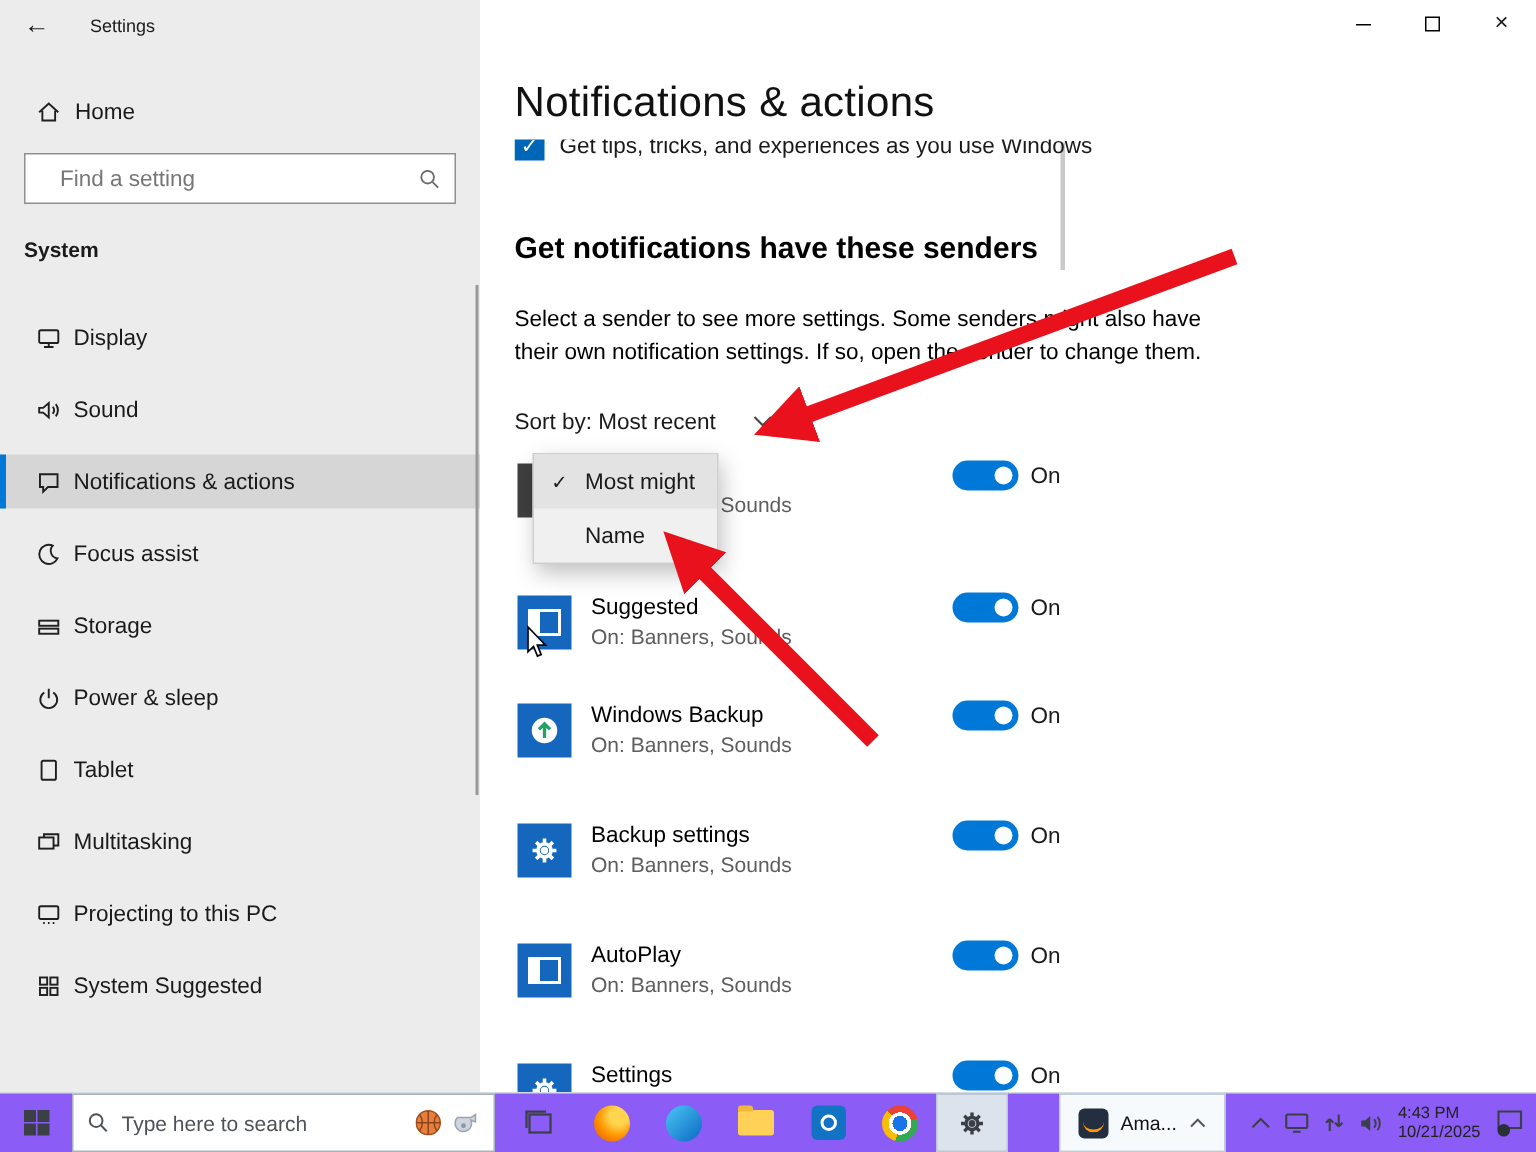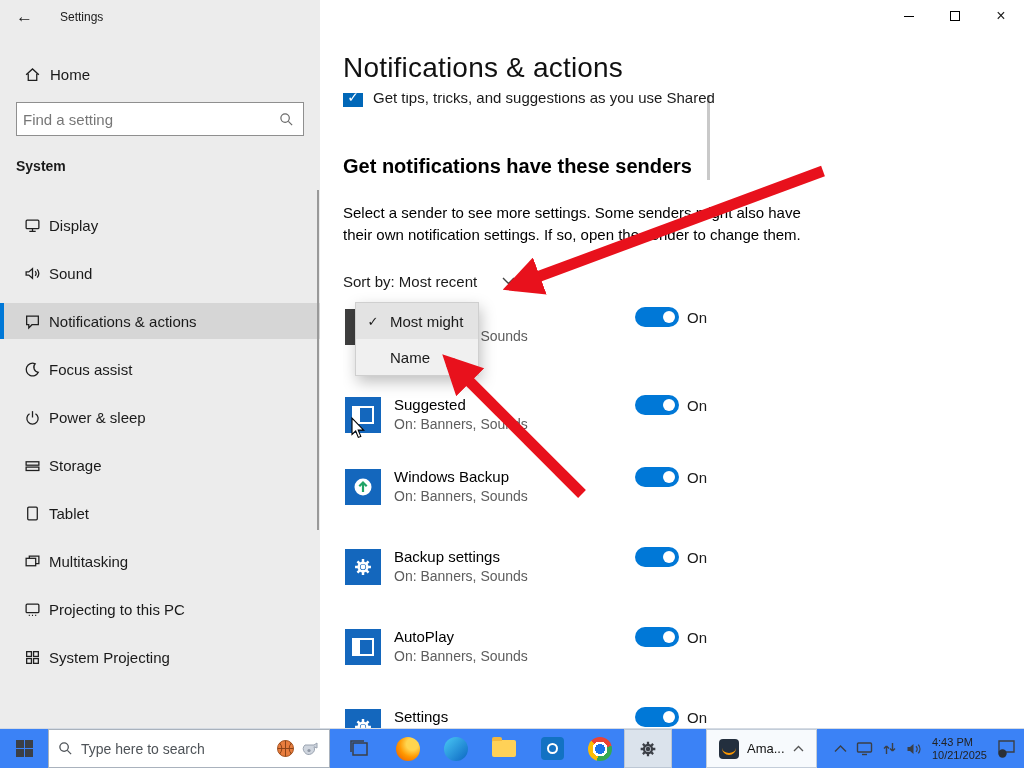--- a/index.html
+++ b/index.html
@@ -7,21 +7,21 @@
     font-family:"Liberation Sans",sans-serif;color:#1a1a1a}
   #screen{position:relative;width:1024px;height:768px;background:#fff}
 
   
   .sidebar{position:absolute;left:0;top:0;width:320px;height:728px;background:#ececec}
   .tb-left{position:absolute;left:16px;top:8px;display:flex;gap:27px;align-items:center}
   .back{font-size:17px;line-height:18px;cursor:default}
   .apptitle{font-size:12px}
   .home-row{position:absolute;left:24px;top:60px;height:28px;display:flex;gap:9px;align-items:center;font-size:15px}
   .searchbox{position:absolute;left:16px;top:102px;width:288px;height:34px;background:#fff;border:1px solid #8f8f8f;display:flex;align-items:center}
-  .searchbox input{flex:1;border:0;outline:0;background:transparent;padding:0 6px;font:15px "Liberation Sans",sans-serif;color:#333}
+  .searchbox input{flex:1;border:0;outline:0;background:transparent;padding:0 23px;font:15px "Liberation Sans",sans-serif;color:#333}
   .searchbox input::placeholder{color:#777}
   .search-glyph{margin-right:9px;display:flex}
   .section-label{position:absolute;left:16px;top:158px;font-size:14px;font-weight:700}
   .nav{position:absolute;left:0;top:207px;right:0;display:flex;flex-direction:column;gap:12px}
   .nav-item{position:relative;height:36px;display:flex;align-items:center;padding-left:24px;gap:8px;font-size:15px}
   .nav-item.selected{background:#d6d6d6}
   .nav-item.selected::before{content:"";position:absolute;left:0;top:0;width:4px;height:100%;background:#0078d7}
   .icn{width:17px;height:17px;display:flex;flex:0 0 17px}
   .icn svg{width:17px;height:17px}
   .sb-thumb{position:absolute;left:317px;top:190px;width:2px;height:340px;background:#999}
@@ -55,21 +55,21 @@
   .toggle::after{content:"";position:absolute;right:4px;top:4px;width:12px;height:12px;border-radius:50%;background:#fff}
   .s-on{left:344px;top:12px;font-size:15px}
 
   .dropdown{left:12px;top:209px;width:124px;background:#f0f0f0;border:1px solid #cfcfcf;
     box-shadow:2px 6px 14px rgba(0,0,0,.25);z-index:5}
   .dd-item{height:36px;display:flex;align-items:center;font-size:15px}
   .dd-item.selected{background:#e3e3e3}
   .dd-check{width:34px;text-align:center;font-size:13px}
 
   
-  .taskbar{position:absolute;left:0;top:728px;width:1024px;height:40px;background:#3b82f6;
+  .taskbar{position:absolute;left:0;top:728px;width:1024px;height:40px;background:#8b5cf6;
     border-top:1px solid #d5dbe3;display:flex;align-items:stretch;z-index:20}
   .tb-start{width:48px;display:flex;align-items:center;justify-content:center}
   .winlogo{display:grid;grid-template-columns:8px 8px;grid-template-rows:8px 8px;gap:1px}
   .winlogo i{background:#3b3f46}
   .tb-search{width:282px;background:#fff;border:1px solid #a9b2bd;display:flex;align-items:center;padding:0 9px;gap:8px}
   .tb-search input{flex:1;border:0;outline:0;font:14px "Liberation Sans",sans-serif;background:transparent;color:#333;min-width:0}
   .tb-search input::placeholder{color:#4e5358}
   .slotrow{display:flex;margin-left:6px}
   .slot{width:48px;display:flex;align-items:center;justify-content:center}
   .slot.active{background:#dbe3ec;border:1px solid #bcc7d4}
@@ -156,34 +156,34 @@
         <span class="icn">
             <svg viewBox="0 0 16 16" fill="none" stroke="#1f1f1f" stroke-width="1.2">
               <path d="M10.5 2.6a6 6 0 1 0 3 8 4.8 4.8 0 0 1-3-8z"></path>
             </svg>
           </span>
         <span>Focus assist</span>
       </div>
       <div class="nav-item">
         <span class="icn">
             <svg viewBox="0 0 16 16" fill="none" stroke="#1f1f1f" stroke-width="1.2">
+              <rect x="2" y="4.5" width="12" height="3.2"></rect>
+              <rect x="2" y="9.5" width="12" height="3.2"></rect>
+            </svg>
+          </span>
+        <span>Storage</span>
+      </div>
+      <div class="nav-item">
+        <span class="icn">
+            <svg viewBox="0 0 16 16" fill="none" stroke="#1f1f1f" stroke-width="1.2">
               <path d="M8 2v6"></path>
               <path d="M5.2 4.4a5.3 5.3 0 1 0 5.6 0"></path>
             </svg>
           </span>
         <span>Power &amp; sleep</span>
-      </div>
-      <div class="nav-item">
-        <span class="icn">
-            <svg viewBox="0 0 16 16" fill="none" stroke="#1f1f1f" stroke-width="1.2">
-              <rect x="2" y="4.5" width="12" height="3.2"></rect>
-              <rect x="2" y="9.5" width="12" height="3.2"></rect>
-            </svg>
-          </span>
-        <span>Storage</span>
       </div>
       <div class="nav-item">
         <span class="icn">
             <svg viewBox="0 0 16 16" fill="none" stroke="#1f1f1f" stroke-width="1.2">
               <rect x="3.5" y="2" width="9" height="12" rx="1"></rect>
             </svg>
           </span>
         <span>Tablet</span>
       </div>
       <div class="nav-item">
@@ -206,21 +206,21 @@
       </div>
       <div class="nav-item">
         <span class="icn">
             <svg viewBox="0 0 16 16" fill="none" stroke="#1f1f1f" stroke-width="1.2">
               <rect x="2.5" y="2.5" width="4.5" height="4.5"></rect>
               <rect x="9" y="2.5" width="4.5" height="4.5"></rect>
               <rect x="2.5" y="9" width="4.5" height="4.5"></rect>
               <rect x="9" y="9" width="4.5" height="4.5"></rect>
             </svg>
           </span>
-        <span>System Projecting</span>
+        <span>System Suggested</span>
       </div>
     </nav>
     <div class="sb-thumb"></div>
   </aside>
 
   <main class="main">
     <div class="winctrls">
       <div class="wc">
           <div class="wc-min"></div>
         </div>
@@ -234,21 +234,21 @@
 
     <h1 class="page-title">Notifications &amp; actions</h1>
     <div class="main-thumb"></div>
 
     <div class="scroll">
 
       <div class="tips">
         <span class="cb">
             <span>✓</span>
           </span>
-        <span class="tips-label">Get tips, tricks, and suggestions as you use Shared</span>
+        <span class="tips-label">Get tips, tricks, and experiences as you use Windows</span>
       </div>
 
       <h2 class="h2">Get notifications have these senders</h2>
 
       <div class="desc-line" style="top:109px">Select a sender to see more settings. Some senders might also have</div>
       <div class="desc-line" style="top:131px">their own notification settings. If so, open the sender to change them.</div>
 
       <div class="sortrow">
         <span>Sort by: Most recent</span>
         <svg width="13" height="8" viewBox="0 0 13 8">

